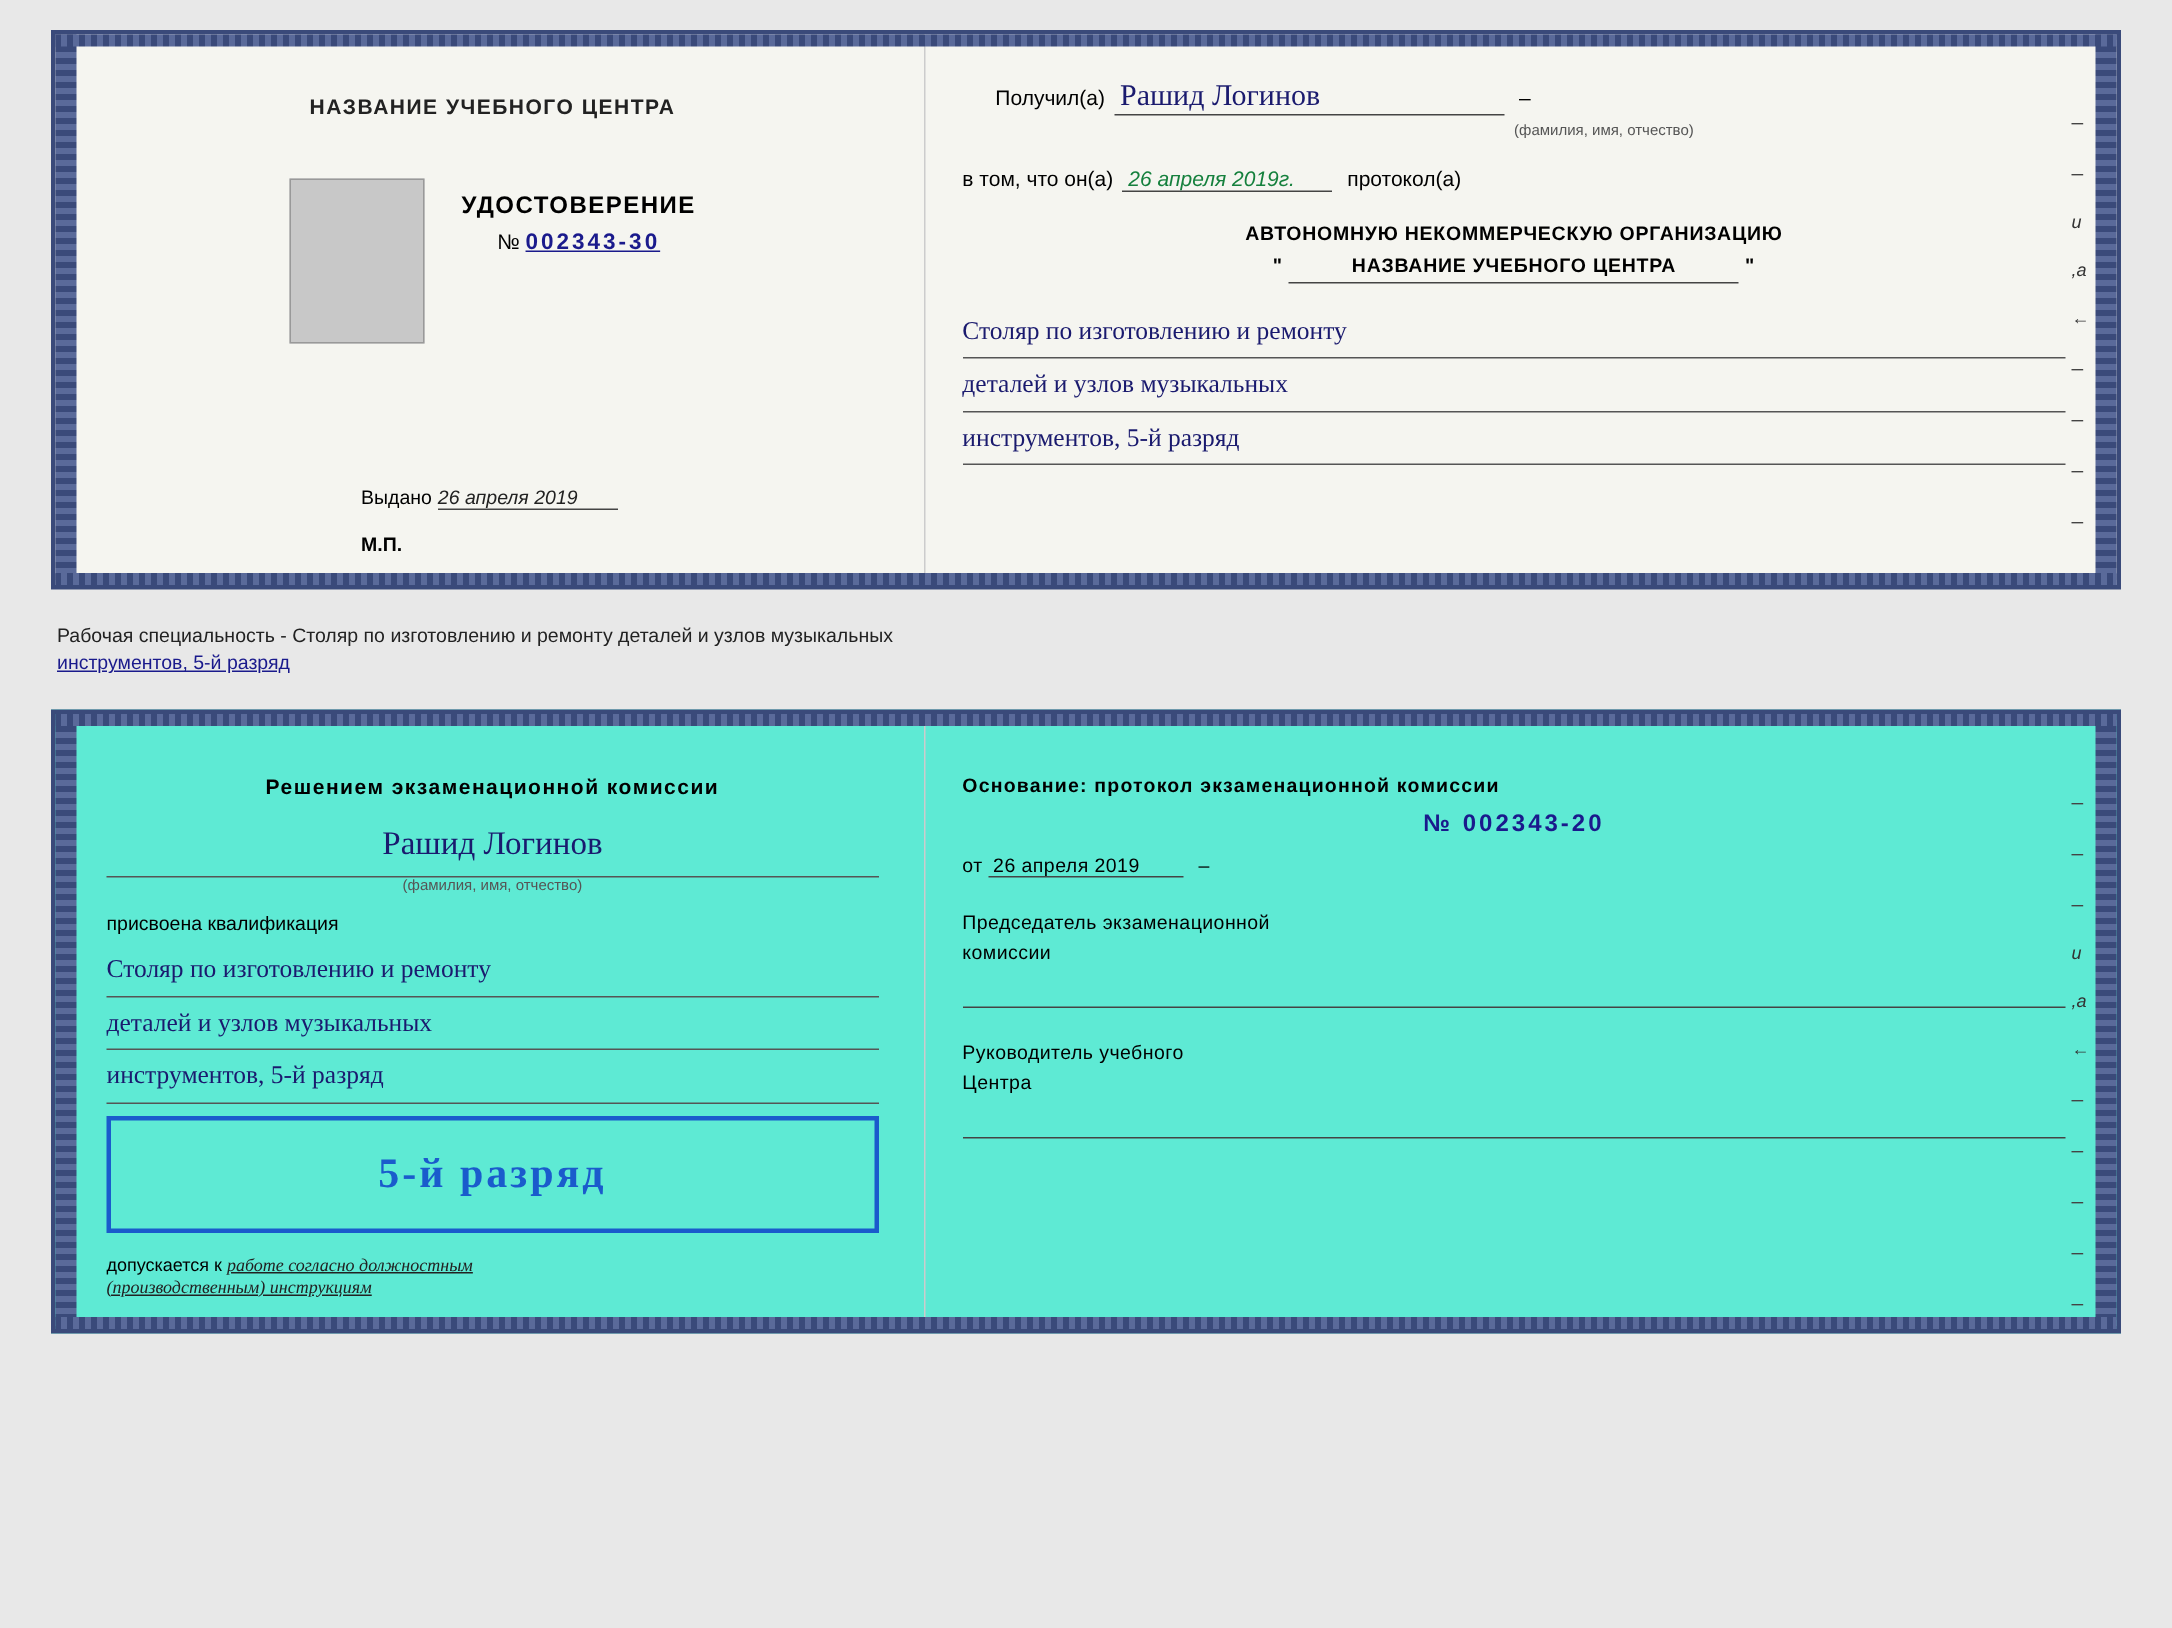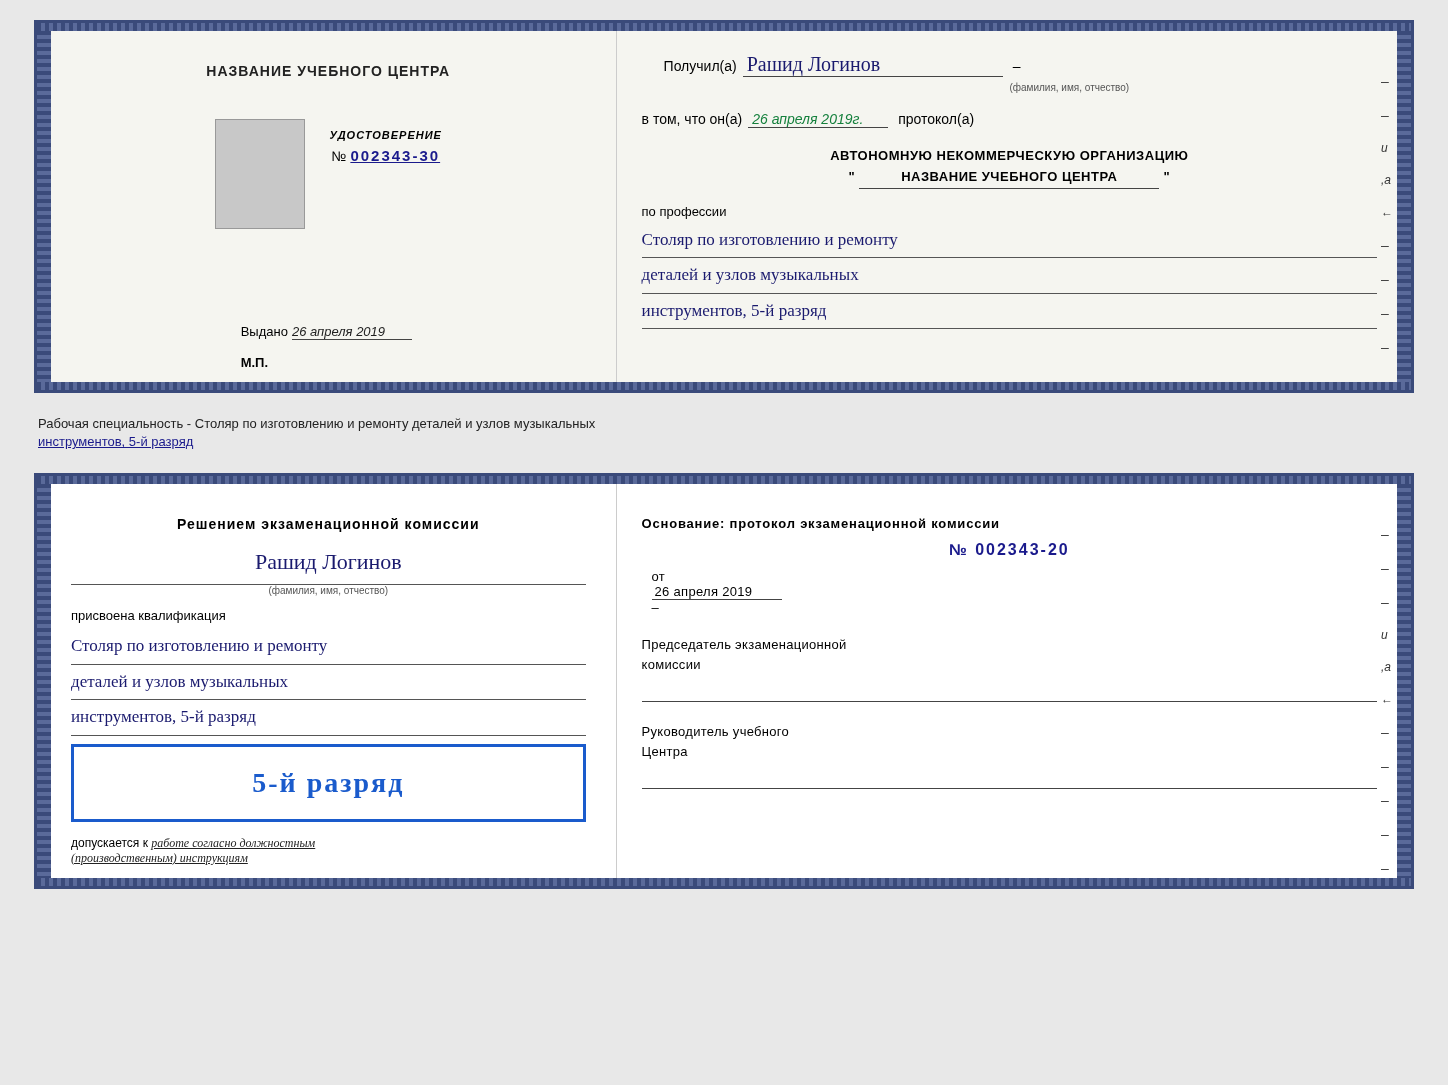--- a/index.html
+++ b/index.html
@@ -85,25 +85,24 @@
       margin-right: 15px;
     }
 
     .cert-info {
       text-align: center;
       margin-top: 10px;
       clear: both;
     }
 
     .cert-title {
-      font-size: 11px;
+      font-size: 16px;
       font-weight: bold;
       letter-spacing: 1px;
       text-align: center;
-      font-style: italic;
     }
 
     .cert-number {
       font-size: 15px;
       font-weight: bold;
       letter-spacing: 2px;
       color: #1a1a8c;
       text-decoration: underline;
     }
 
@@ -214,21 +213,21 @@
 
     .separator-text .underline-text {
       text-decoration: underline;
       color: #1a1a8c;
     }
 
     
     .bottom-document {
       display: flex;
       border: 3px solid #3a4a7a;
-      background: #ffffff;
+      background: #5eead4;
       position: relative;
       min-height: 400px;
     }
 
     .bottom-document::before {
       content: '';
       position: absolute;
       top: 0; left: 0; right: 0;
       height: 8px;
       background: repeating-linear-gradient(90deg, #3a4a7a 0px, #3a4a7a 4px, #5a6a9a 4px, #5a6a9a 8px);
@@ -311,21 +310,20 @@
       text-align: center;
       margin: 10px 0;
       letter-spacing: 2px;
     }
 
     .from-date-line {
       display: flex;
       align-items: baseline;
       font-size: 13px;
       margin-bottom: 20px;
-      flex-direction: column;
     }
 
     .from-date-value {
       border-bottom: 1px solid #444;
       min-width: 130px;
       font-size: 13px;
       padding: 0 3px;
     }
 
     .chairman-block {
@@ -418,21 +416,20 @@
       <div class="institution-block">
         <div>АВТОНОМНУЮ НЕКОММЕРЧЕСКУЮ ОРГАНИЗАЦИЮ</div>
         <div>
           <span>"</span>
           <span class="institution-name-line">НАЗВАНИЕ УЧЕБНОГО ЦЕНТРА</span>
           <span>"</span>
         </div>
       </div>
 
       <div class="profession-block">
-        <div style="margin-bottom:4px; font-size:13px;">по профессии</div>
         <div class="handwritten handwritten-line">Столяр по изготовлению и ремонту</div>
         <div class="handwritten handwritten-line">деталей и узлов музыкальных</div>
         <div class="handwritten handwritten-line">инструментов, 5-й разряд</div>
       </div>
 
       <div class="right-side-marks">
         <span class="dash-mark">–</span>
         <span class="dash-mark">–</span>
         <span class="и-mark">и</span>
         <span class="а-mark">,а</span>

